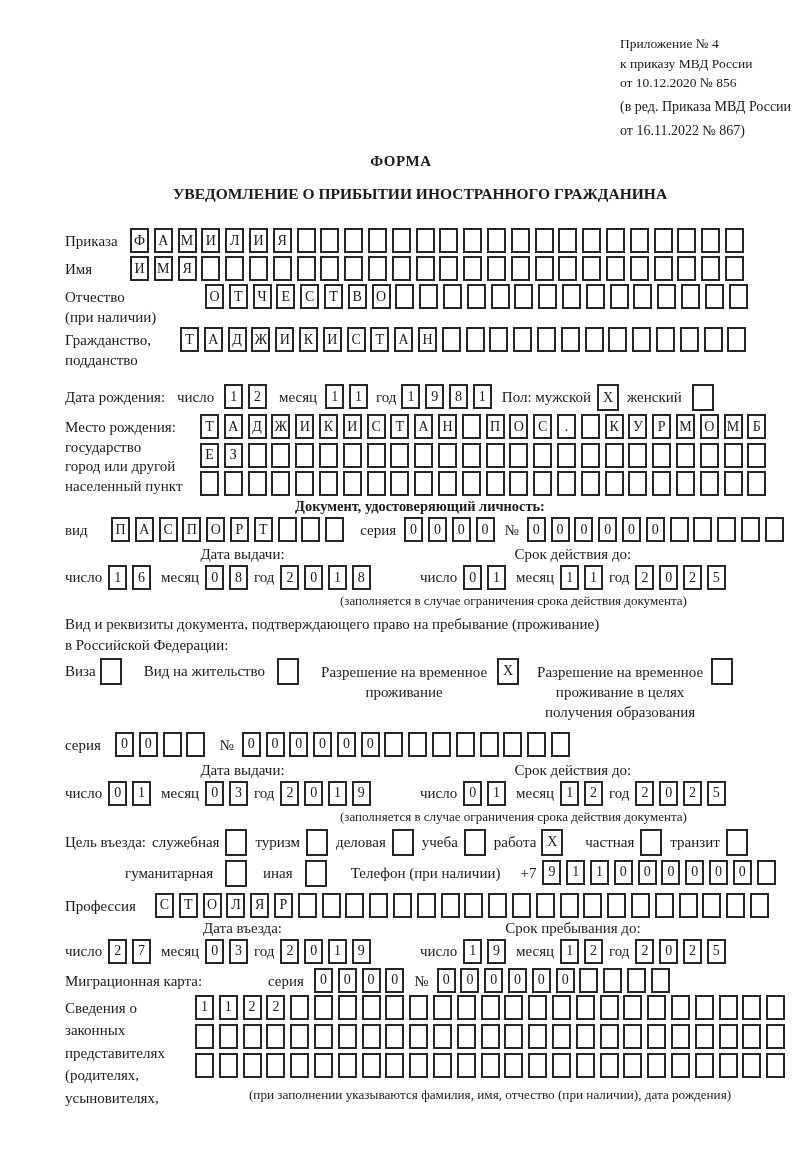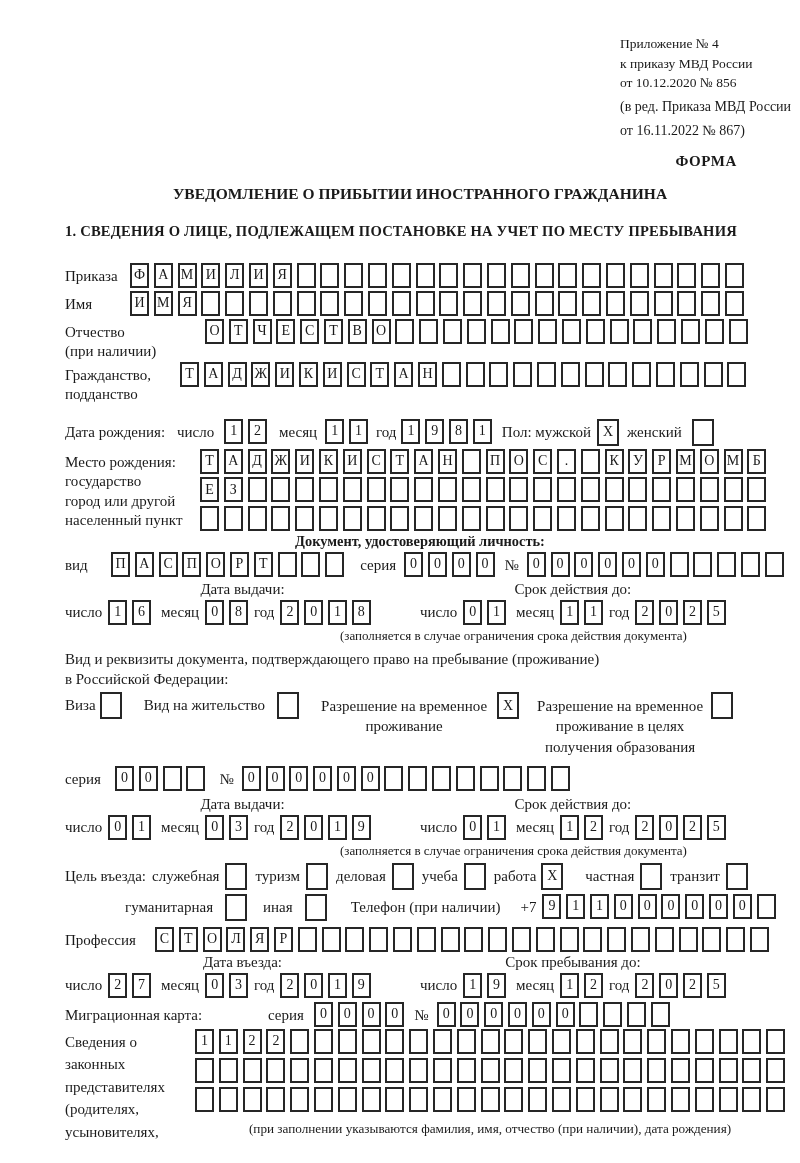--- a/index.html
+++ b/index.html
@@ -1,21 +1,21 @@
 <!DOCTYPE html>
 <html><head>
 <meta charset="utf-8">
 <style>
   *{margin:0;padding:0;box-sizing:border-box}
   html,body{background:#ffffff}
   body{width:800px;height:1163px;font-family:"Liberation Serif","DejaVu Serif",serif;color:#1a1a1a}
   .page{position:relative;width:800px;height:1163px;padding:34px 25px 10px 65px;overflow:hidden;background:#fff}
   .hdr{margin-left:555px;font-size:13.5px;line-height:1.45;white-space:nowrap}
   .hdr .sub{margin-top:4px;font-size:14px}
-  .forma{text-align:right;padding-right:38px;font-weight:bold;font-size:15px;margin-top:12px;letter-spacing:.6px}
+  .forma{text-align:center;padding-right:38px;font-weight:bold;font-size:15px;margin-top:12px;letter-spacing:.6px}
   .title{text-align:center;font-weight:bold;font-size:15.5px;margin-top:12px;line-height:1.55}
   .blank{display:inline-block;width:54px;border-bottom:2.5px solid #3a3a3a;height:.85em;margin-left:10px}
   .sec-heading{font-weight:bold;font-size:14.6px;margin-top:16px;line-height:1.25;letter-spacing:.2px}
   .row{display:flex;align-items:flex-start}
   .lbl{font-size:15px;line-height:1.25;padding-top:4px;flex:0 0 auto}
   .lbl2{font-size:15px;line-height:1.3;padding-top:4px;flex:0 0 auto}
   .cells{display:flex;gap:4.8px;flex:0 0 auto}
   .cell{flex:0 0 19px;width:19px;height:25px;border:2px solid #262626;display:flex;align-items:center;justify-content:center;font-size:14px;line-height:1;background:#fff}
   .check .cell{flex-basis:22px;width:22px;height:27px}
   .stack{display:flex;flex-direction:column;gap:3.5px}
@@ -43,21 +43,20 @@
     <div>от 10.12.2020 № 856</div>
     <div class="sub">(в ред. Приказа МВД России</div>
     <div class="sub">от 16.11.2022 № 867)</div>
   </div>
   <div class="forma">ФОРМА</div>
 
   <div class="title">
     <div>УВЕДОМЛЕНИЕ О ПРИБЫТИИ ИНОСТРАННОГО ГРАЖДАНИНА</div>
   </div>
 
-  <div class="sec-heading">1. СВЕДЕНИЯ О ЛИЦЕ, ПОДЛЕЖАЩЕМ ПОСТАНОВКЕ НА УЧЕТ ПО МЕСТУ ПРЕБЫВАНИЯ</div>
 
   <div class="row" style="margin-top:22px">
     <span class="lbl w65">Приказа</span>
     <div class="cells">
         <span class="cell">Ф</span>
         <span class="cell">А</span>
         <span class="cell">М</span>
         <span class="cell">И</span>
         <span class="cell">Л</span>
         <span class="cell">И</span>

